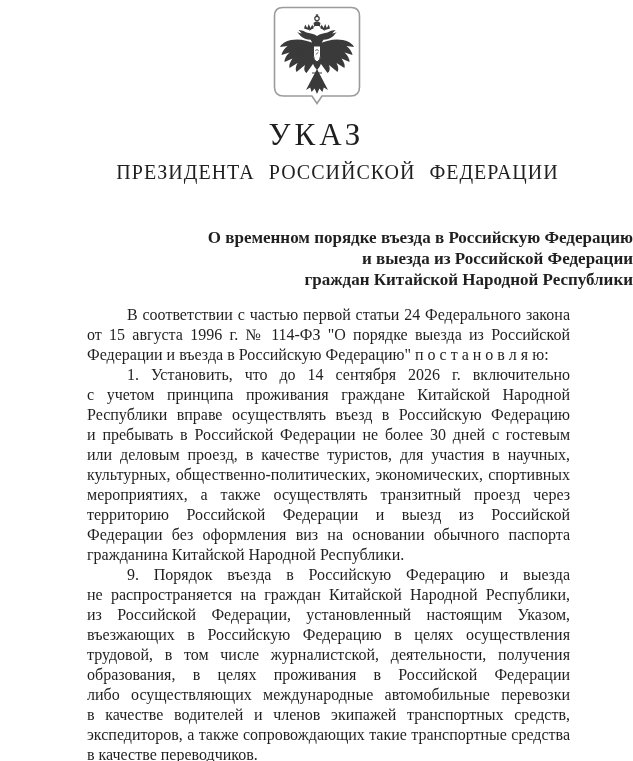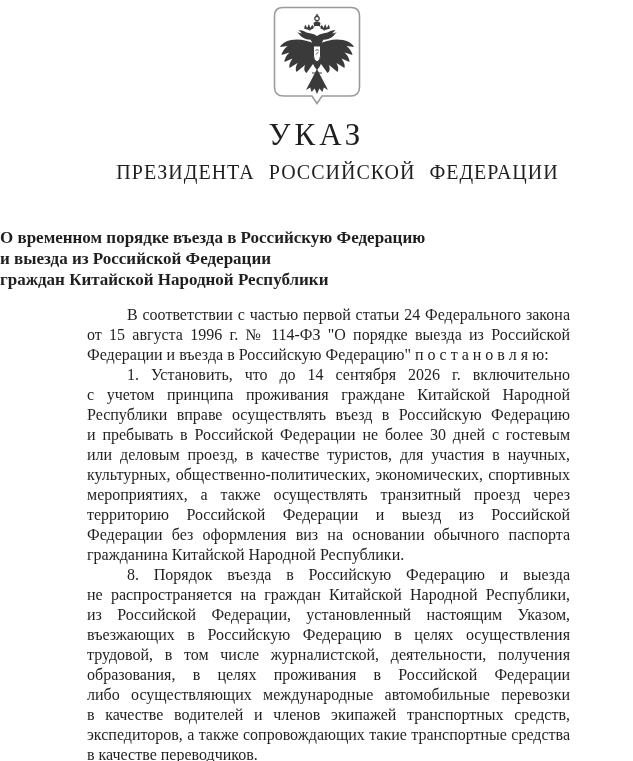--- a/index.html
+++ b/index.html
@@ -23,21 +23,21 @@
     font-weight:500;
   }
   .subheading{
     position:absolute;top:159px;left:0;width:100%;
     text-align:center;
     font-size:20px;line-height:26px;
     letter-spacing:1px;word-spacing:8px;padding-left:21px;
   }
   .subject{
     position:absolute;top:227px;left:0;width:100%;
-    text-align:left;
+    text-align:right;
     font-weight:bold;
     font-size:17px;line-height:21px;
   }
   .body-text{
     position:absolute;top:305px;left:63px;width:507px;
     font-size:16px;line-height:20px;
     overflow:hidden;
   }
   .line{
     text-align:justify;
@@ -123,21 +123,21 @@
         <div class="line">Республики вправе осуществлять въезд в Российскую Федерацию</div>
         <div class="line">и пребывать в Российской Федерации не более 30 дней с гостевым</div>
         <div class="line">или деловым проезд, в качестве туристов, для участия в научных,</div>
         <div class="line">культурных, общественно-политических, экономических, спортивных</div>
         <div class="line">мероприятиях, а также осуществлять транзитный проезд через</div>
         <div class="line">территорию Российской Федерации и выезд из Российской</div>
         <div class="line">Федерации без оформления виз на основании обычного паспорта</div>
         <div class="line plast">гражданина Китайской Народной Республики.</div>
       </div>
       <div>
-        <div class="line first">8. Порядок въезда в Российскую Федерацию и выезда</div>
+        <div class="line first">9. Порядок въезда в Российскую Федерацию и выезда</div>
         <div class="line">не распространяется на граждан Китайской Народной Республики,</div>
         <div class="line">из Российской Федерации, установленный настоящим Указом,</div>
         <div class="line">въезжающих в Российскую Федерацию в целях осуществления</div>
         <div class="line">трудовой, в том числе журналистской, деятельности, получения</div>
         <div class="line">образования, в целях проживания в Российской Федерации</div>
         <div class="line">либо осуществляющих международные автомобильные перевозки</div>
         <div class="line">в качестве водителей и членов экипажей транспортных средств,</div>
         <div class="line">экспедиторов, а также сопровождающих такие транспортные средства</div>
         <div class="line plast">в качестве переводчиков.</div>
       </div>

